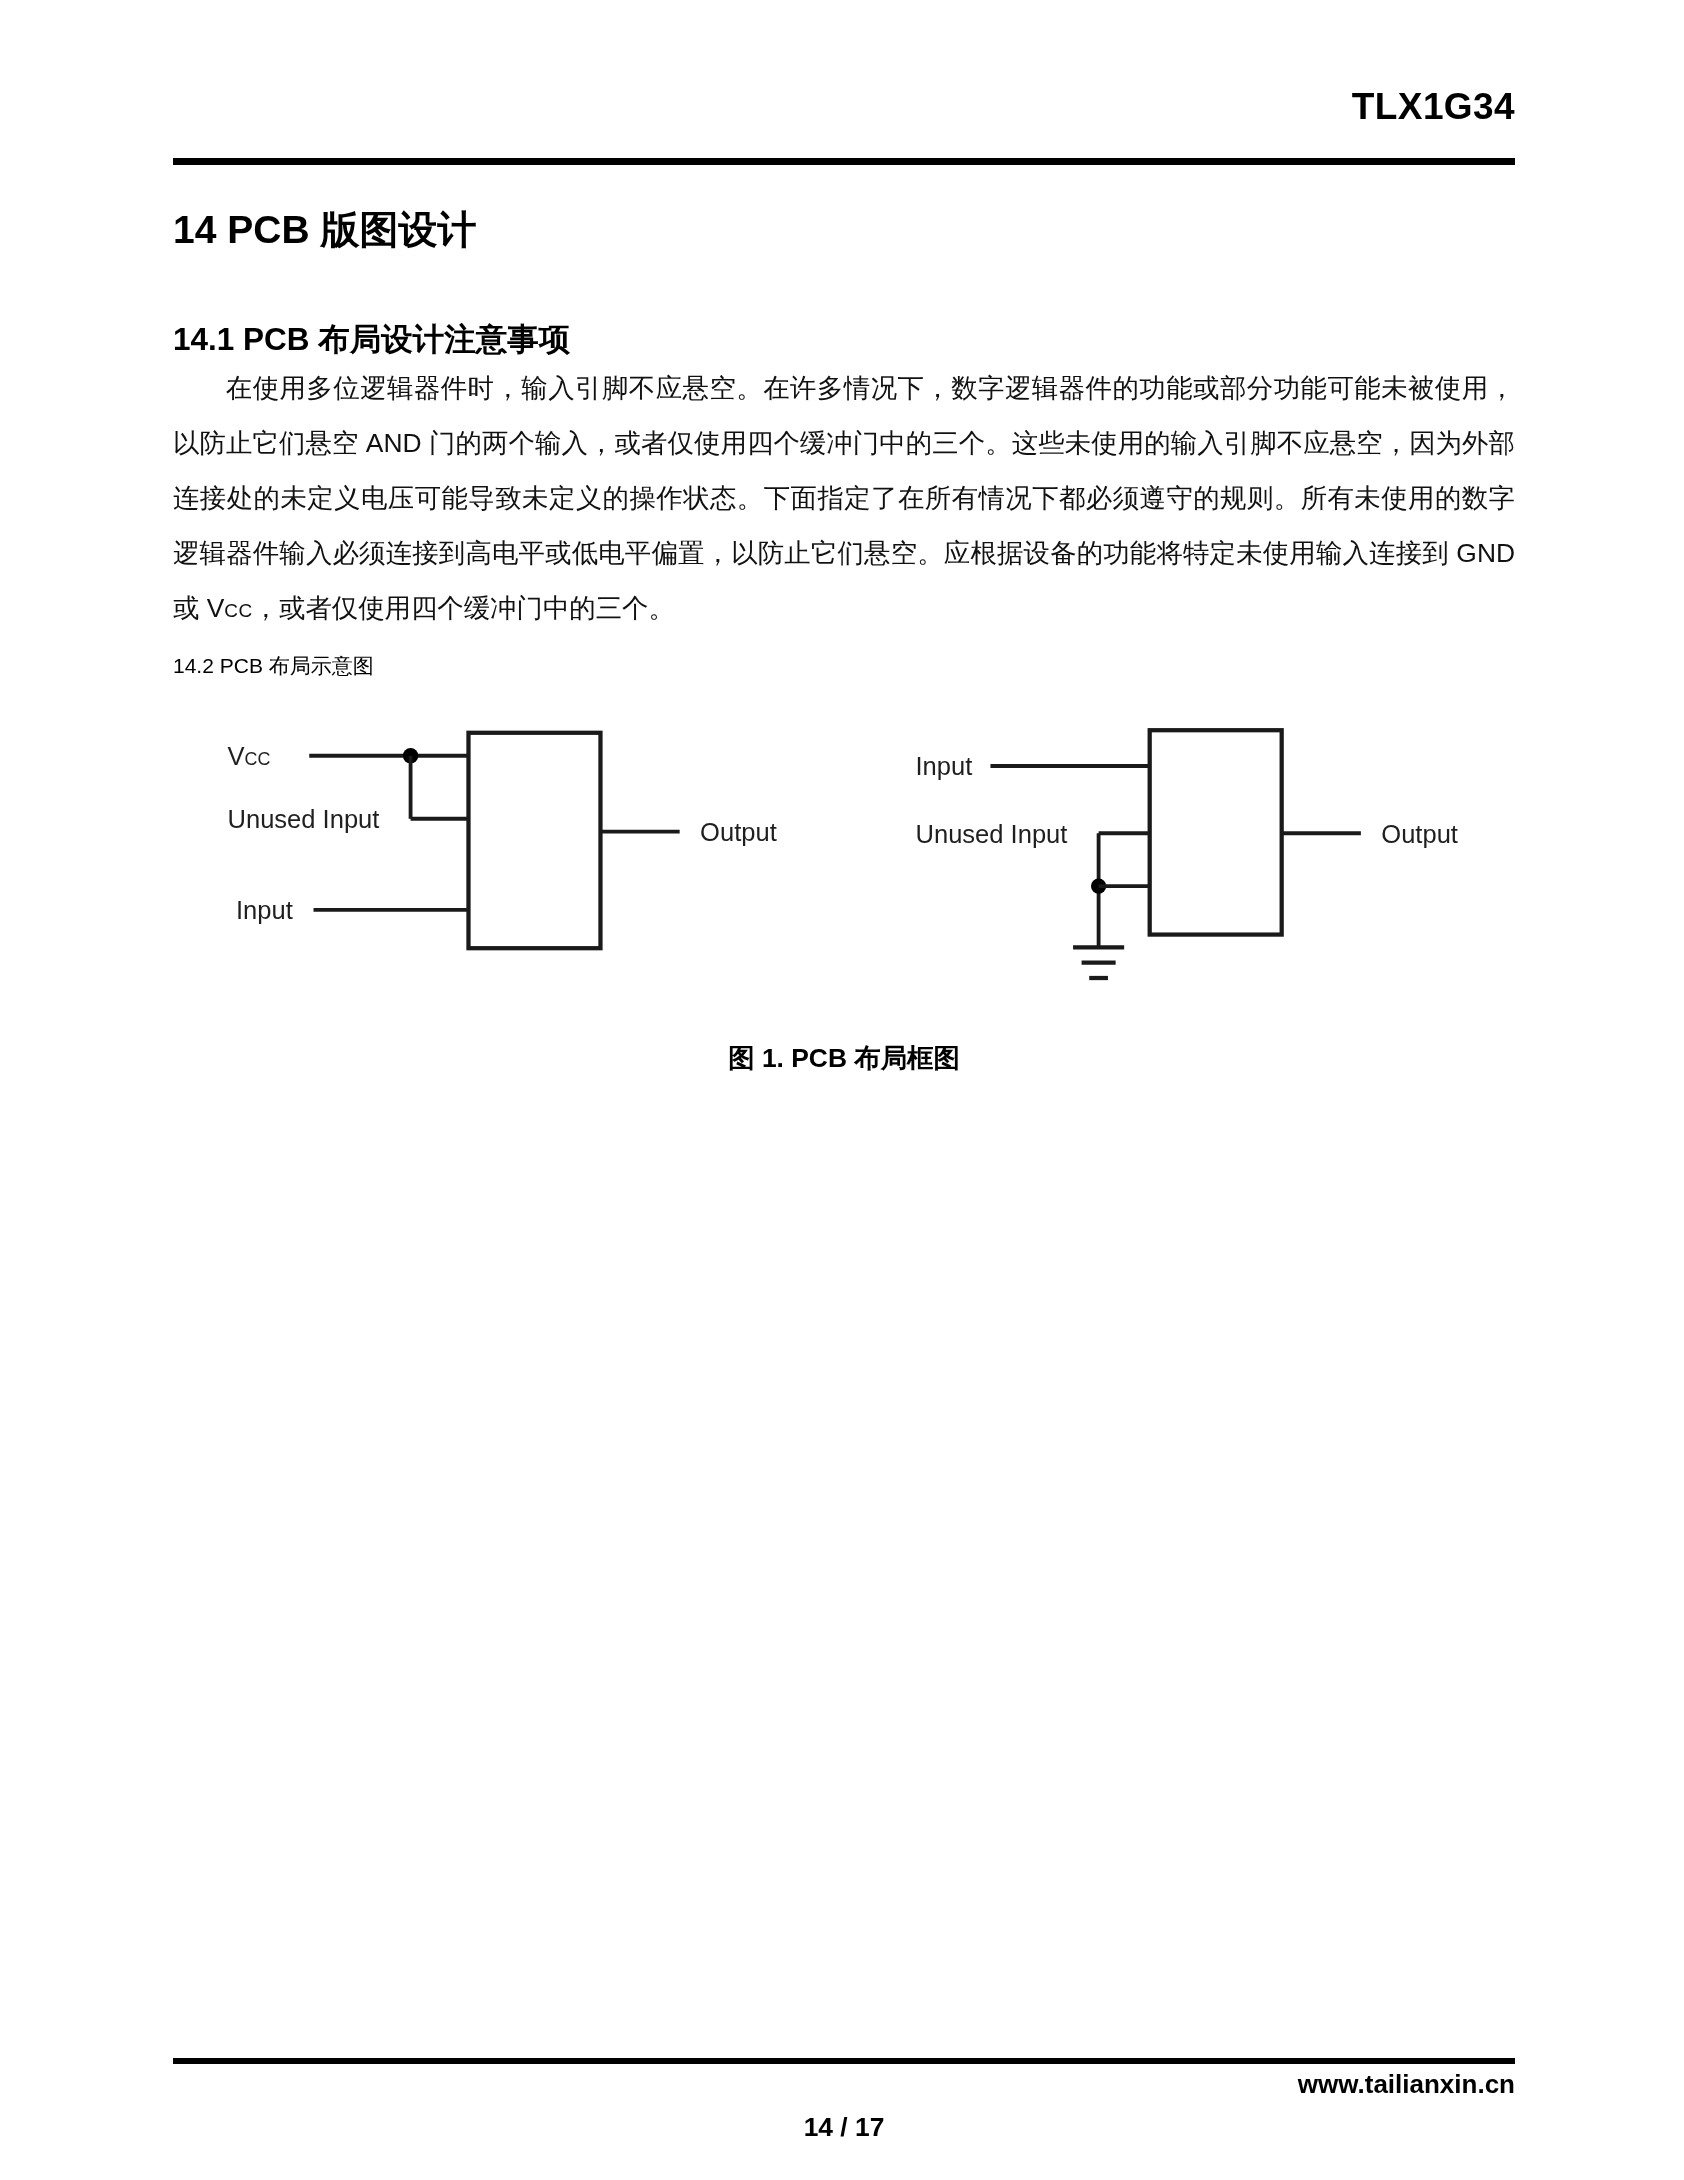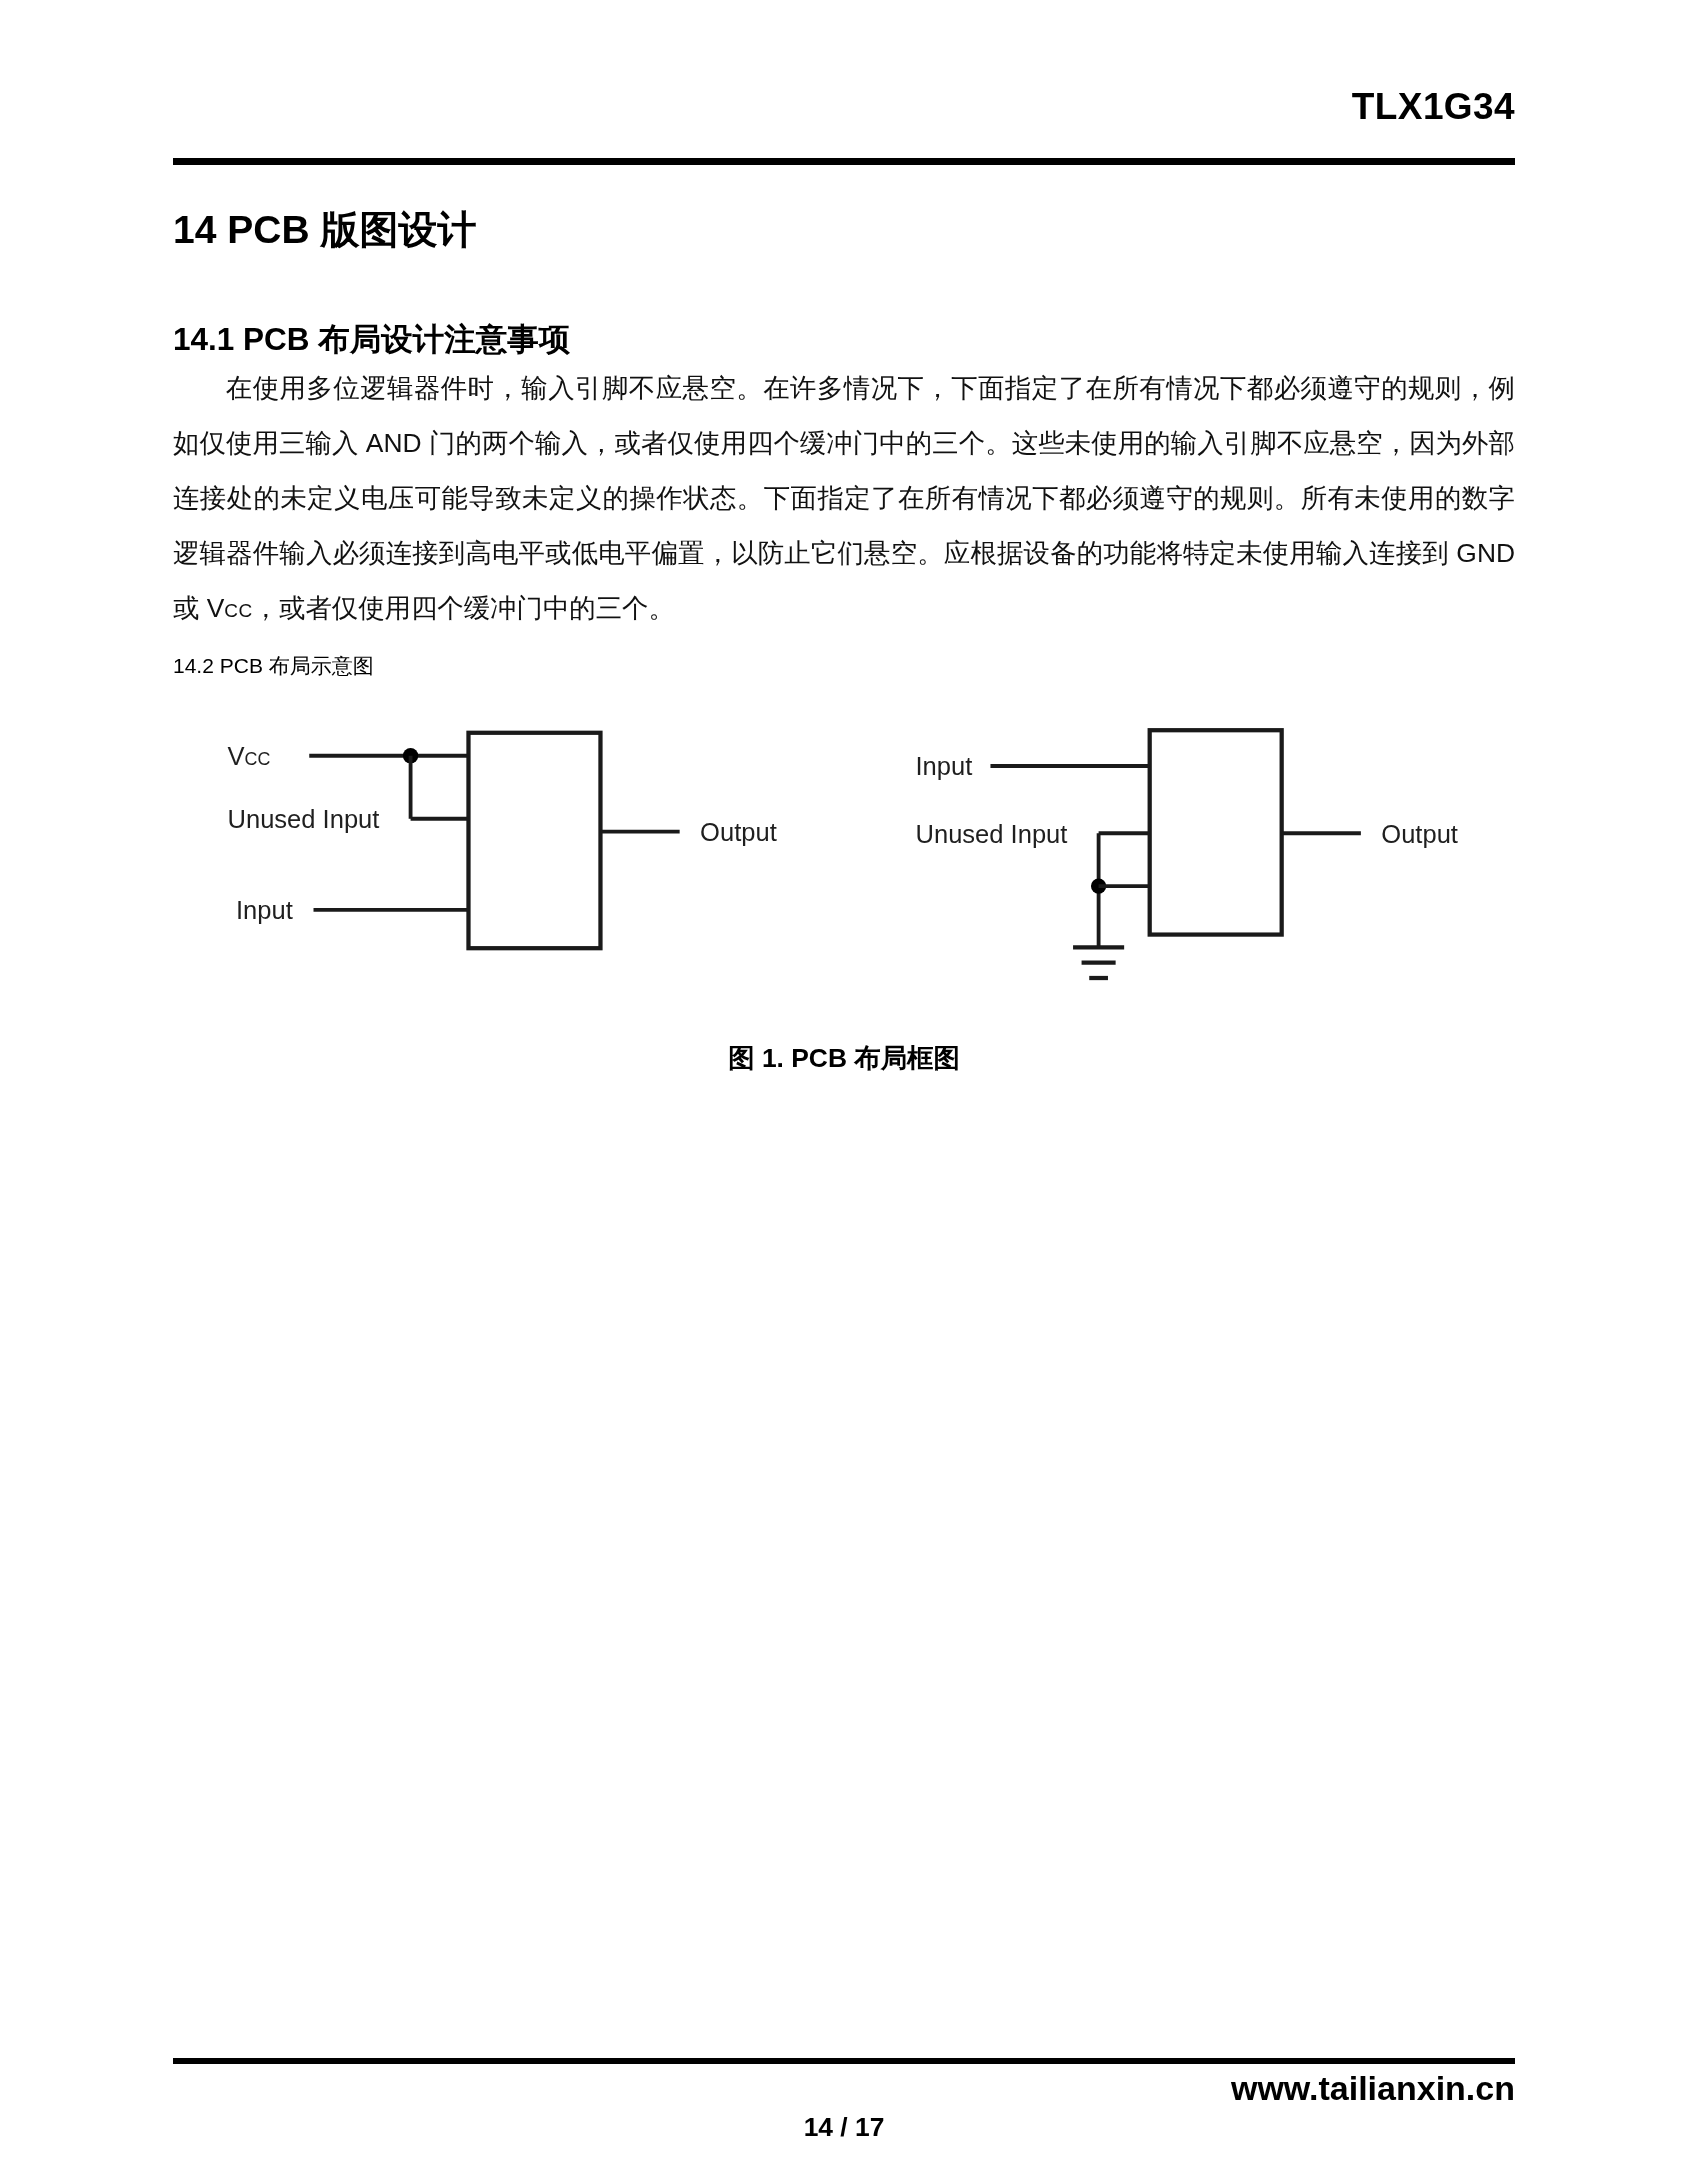--- a/index.html
+++ b/index.html
@@ -90,42 +90,42 @@
     left: 173px;
     width: 1342px;
     text-align: center;
     font-size: 26.4px;
     font-weight: 700;
     margin-top: 44px;
   }
   #footer-site {
     top: 2069px;
     right: 170px;
-    font-size: 34px;
+    font-size: 26px;
     font-weight: 700;
     color: #000000;
     text-decoration: none;
   }
   svg text {
     font-family: "Liberation Sans", "DejaVu Sans", sans-serif;
     font-size: 30px;
     fill: #1f1f1f;
   }
   svg .sub-label { font-size: 21px; }
 </style>
 </head>
 <body>
 
 <div class="abs" id="product-name">TLX1G34</div>
 <div class="abs" id="header-rule"></div>
 
 <div class="abs" id="section14-title">14 PCB 版图设计</div>
 
 <div class="abs" id="section141-title">14.1 PCB 布局设计注意事项</div>
-<div class="abs" id="section141-paragraph"><span>在使用多位逻辑器件时，输入引脚不应悬空。在许多情况下，下面指定了在所有情况下都必须遵守的规则，例如仅使用三输入 AND 门的两个输入，或者仅使用四个缓冲门中的三个。这些未使用的输入引脚不应悬空，因为外部连接处的未定义电压可能导致未定义的操作状态。下面指定了在所有情况下都必须遵守的规则。所有未使用的数字逻辑器件输入必须连接到高电平或低电平偏置，以防止它们悬空。应根据设备的功能将特定未使用输入连接到 GND 或 </span><span><span>V</span><span class="vcc-small">CC</span></span><span>，或者仅使用四个缓冲门中的三个。</span></div>
+<div class="abs" id="section141-paragraph"><span>在使用多位逻辑器件时，输入引脚不应悬空。在许多情况下，数字逻辑器件的功能或部分功能可能未被使用，以防止它们悬空 AND 门的两个输入，或者仅使用四个缓冲门中的三个。这些未使用的输入引脚不应悬空，因为外部连接处的未定义电压可能导致未定义的操作状态。下面指定了在所有情况下都必须遵守的规则。所有未使用的数字逻辑器件输入必须连接到高电平或低电平偏置，以防止它们悬空。应根据设备的功能将特定未使用输入连接到 GND 或 </span><span><span>V</span><span class="vcc-small">CC</span></span><span>，或者仅使用四个缓冲门中的三个。</span></div>
 
 <div class="abs" id="section142-title">14.2 PCB 布局示意图</div>
 
 <div class="abs" id="figure-canvas">
   <svg width="1342" height="281" viewBox="0 0 1576 330">
 
     <g>
       <rect x="347" y="15" width="155" height="253" fill="#ffffff" stroke="#1a1a1a" stroke-width="5"></rect>
 
       <line x1="160" y1="42" x2="347" y2="42" stroke="#1a1a1a" stroke-width="4.5"></line>

